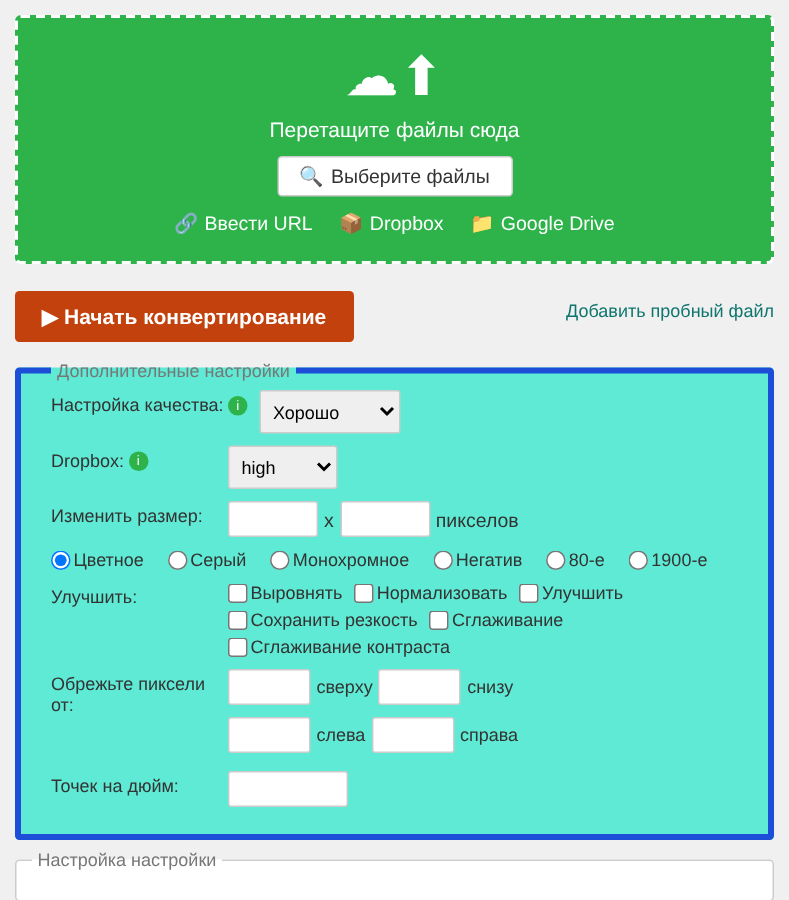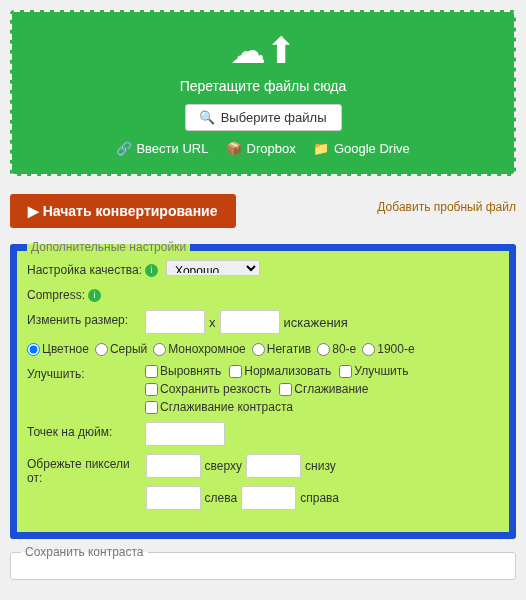--- a/index.html
+++ b/index.html
@@ -71,21 +71,21 @@
       font-weight: bold;
       border-radius: 3px;
       cursor: pointer;
       margin: 8px 10px;
       display: inline-block;
     }
 
     .add-sample {
       float: right;
       font-size: 12px;
-      color: #a16207;
+      color: #0f766e;
       margin: 14px 10px 0 0;
     }
 
     .clearfix::after { content: ''; display: table; clear: both; }
 
     .field-row {
       display: flex;
       align-items: flex-start;
       margin-bottom: 8px;
       gap: 8px;
@@ -119,21 +119,21 @@
       align-items: center;
       gap: 4px;
       flex-wrap: wrap;
     }
 
     select.small-select {
       padding: 2px 4px;
       font-size: 12px;
       border: 1px solid #ccc;
       border-radius: 2px;
-      height: 16px;
+      height: 29px;
     }
 
     input.small-input {
       padding: 2px 4px;
       font-size: 12px;
       border: 1px solid #ccc;
       border-radius: 2px;
       height: 24px;
     }
 
@@ -145,21 +145,21 @@
       width: 55px;
     }
 
     input.dpi-input {
       width: 80px;
     }
 
     .radio-group {
       display: flex;
       flex-wrap: wrap;
-      gap: 6px;
+      gap: 16px;
       align-items: flex-start;
       font-size: 12px;
     }
 
     .radio-group label {
       display: inline-flex;
       align-items: center;
       gap: 2px;
       white-space: nowrap;
     }
@@ -180,25 +180,25 @@
 
     .save-section {
       border: 1px solid #ccc;
       margin: 6px 10px;
       border-radius: 3px;
       background: #fff;
       padding: 8px 10px 12px;
     }
 
     fieldset {
-      border: 7px solid #1d4ed8;
+      border: 4px solid #1d4ed8;
       border-radius: 3px;
-      padding: 6px 10px 10px;
+      padding: 6px 20px 10px;
       margin: 4px 10px;
-      background: #bef264;
+      background: #5eead4;
     }
 
     legend {
       font-size: 12px;
       color: #777;
       padding: 0 4px;
     }
 
     .crop-row {
       display: flex;
@@ -251,32 +251,39 @@
       <select class="small-select">
         <option>Хорошо</option>
         <option>Отлично</option>
         <option>Нормально</option>
       </select>
     </div>
   </div>
 
   <div class="field-row">
     <div class="field-label">
-      <span>Compress:</span>
+      <span>Dropbox:</span>
       <span class="info-icon">i</span>
+    </div>
+    <div class="field-control">
+      <select class="small-select">
+        <option>high</option>
+        <option>medium</option>
+        <option>low</option>
+      </select>
     </div>
   </div>
 
   <div class="field-row">
     <div class="field-label">Изменить размер:</div>
     <div class="field-control">
       <input type="text" class="small-input size-input" style="">
       <span>x</span>
       <input type="text" class="small-input size-input" style="">
-      <span>искажения</span>
+      <span>пикселов</span>
     </div>
   </div>
 
   <div class="field-row">
     <div class="field-control radio-group">
       <label>
           <input type="radio" name="color" checked="" style=""> 
           <span>Цветное</span>
         </label>
       <label>
@@ -322,27 +329,20 @@
           <span>Сохранить резкость</span>
         </label>
       <label>
           <input type="checkbox" style=""> 
           <span>Сглаживание</span>
         </label>
       <label>
           <input type="checkbox" style=""> 
           <span>Сглаживание контраста</span>
         </label>
-    </div>
-  </div>
-
-  <div class="field-row">
-    <div class="field-label">Точек на дюйм:</div>
-    <div class="field-control">
-      <input type="text" class="small-input dpi-input" style="">
     </div>
   </div>
 
   <div class="field-row">
     <div class="field-label">Обрежьте пиксели от:</div>
     <div class="field-control">
       <div class="crop-row">
         <input type="text" class="small-input crop-input" style="">
         <span>сверху</span>
         <input type="text" class="small-input crop-input" style="">
@@ -350,18 +350,25 @@
       </div>
       <div class="crop-row">
         <input type="text" class="small-input crop-input" style="">
         <span>слева</span>
         <input type="text" class="small-input crop-input" style="">
         <span>справа</span>
       </div>
     </div>
   </div>
 
+  <div class="field-row">
+    <div class="field-label">Точек на дюйм:</div>
+    <div class="field-control">
+      <input type="text" class="small-input dpi-input" style="">
+    </div>
+  </div>
+
 </fieldset>
 
 <fieldset class="save-section">
-  <legend>Сохранить контраста</legend>
+  <legend>Настройка настройки</legend>
 
 </fieldset>
 
 </body></html>

